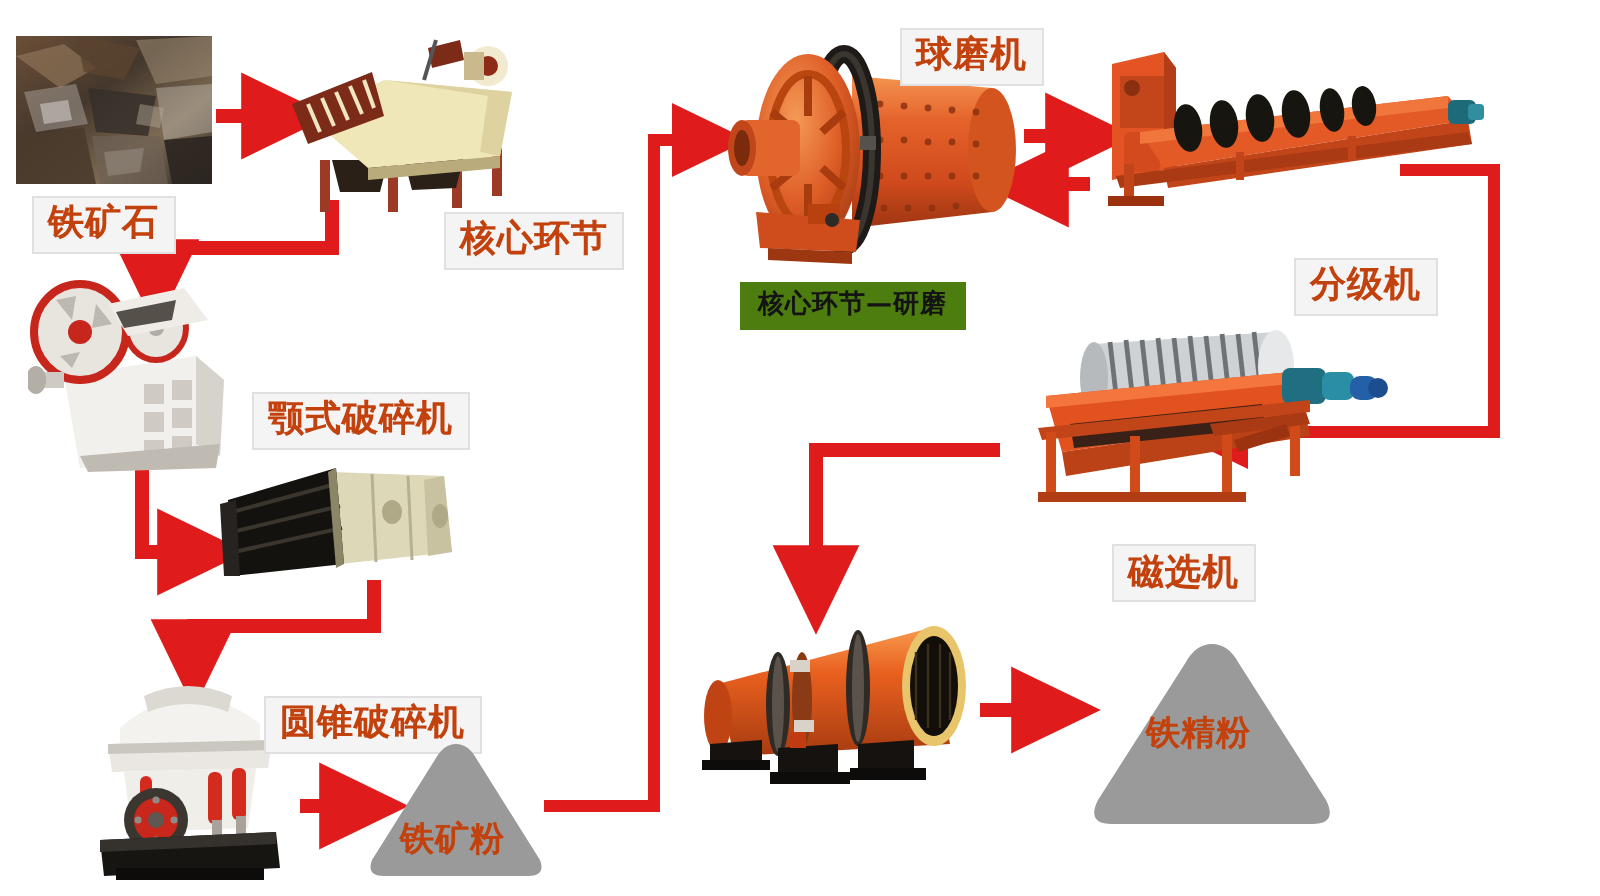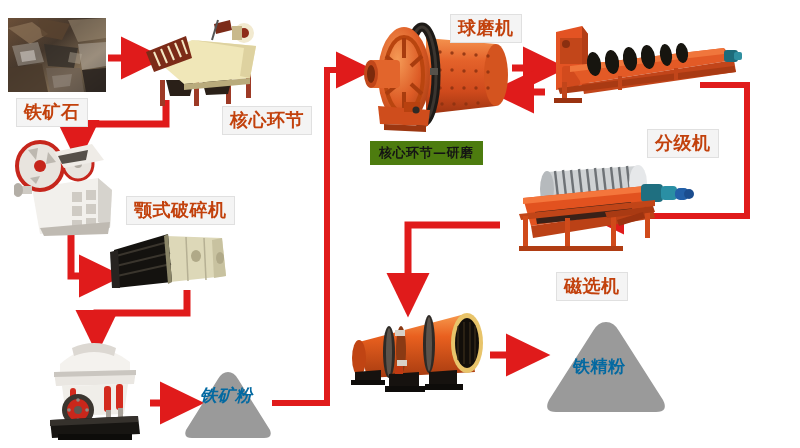--- a/index.html
+++ b/index.html
@@ -38,21 +38,21 @@
   }
   .label.highlight {
     background: #4d7c0f;
     border: none;
     color: #141414;
     font-size: 13px;
     padding: 5px 9px 6px 9px;
   }
   .cone-label {
     position: absolute;
-    color: #0369a1;
+    color: #c2410c;
     font-size: 17px;
     font-weight: 700;
     white-space: nowrap;
     letter-spacing: 0.5px;
   }
   
   .ore-photo {
     position: absolute;
     overflow: hidden;
   }
@@ -238,27 +238,28 @@
         <circle cx="49" cy="80" r="1.8"></circle>
         <circle cx="40" cy="90" r="1.8"></circle>
         <circle cx="31" cy="80" r="1.8"></circle>
       </g>
 
       <path d="M12,90 L100,86 L102,104 L14,108 Z" fill="#171512"></path>
       <path d="M12,90 L100,86 L100,92 L12,96 Z" fill="#35312c"></path>
       <rect x="20" y="104" width="74" height="6" fill="#0d0c0a"></rect>
     </svg>
   </div>
+  <div class="label" style="left:132px; top:348px;">圆锥破碎机</div>
 
   <div class="node" style="left:180px; top:368px; width:96px; height:74px;">
     <svg width="96" height="74" viewBox="0 0 96 74">
       <path d="M48,4 Q54,4 58,11 L90,62 Q93,70 84,70 L12,70 Q3,70 6,62 L38,11 Q42,4 48,4 Z" fill="#9a9a9a"></path>
     </svg>
   </div>
-  <div class="cone-label" style="left:200px; top:384px;font-style:italic;">铁矿粉</div>
+  <div class="cone-label" style="left:200px; top:408px;">铁矿粉</div>
 
   <div class="node" style="left:356px; top:14px; width:160px; height:122px;">
     <svg width="160" height="122" viewBox="0 0 160 122">
       <defs>
         <linearGradient id="bmdrum" x1="0" y1="0" x2="0" y2="1">
           <stop offset="0%" stop-color="#f4934f"></stop>
           <stop offset="30%" stop-color="#e4622a"></stop>
           <stop offset="70%" stop-color="#cf4a1c"></stop>
           <stop offset="100%" stop-color="#9e3512"></stop>
         </linearGradient>

